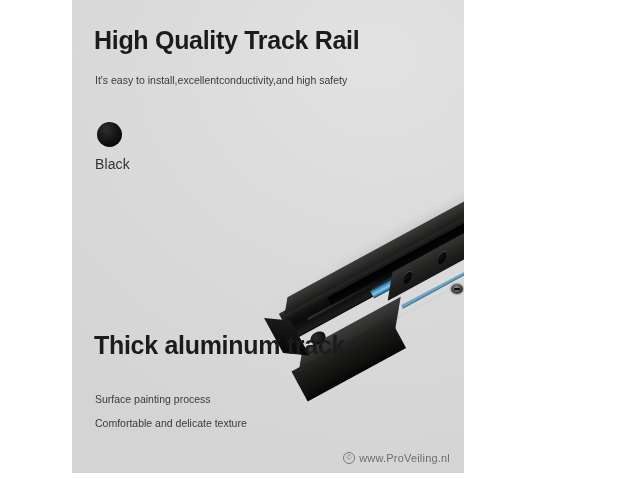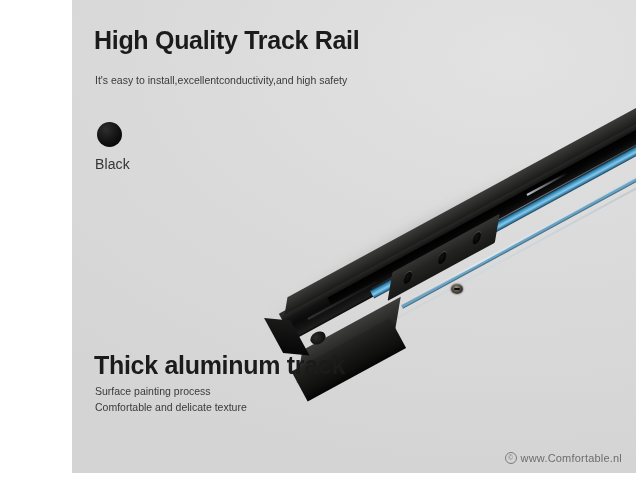--- a/index.html
+++ b/index.html
@@ -20,62 +20,62 @@
     width: 640px;
     height: 480px;
     background: #ffffff;
   }
 
   
   .product-image {
     position: absolute;
     left: 72px;
     top: 0px;
-    width: 564px;
+    width: 392px;
     height: 473px;
     background: #dadada;
     background-image:
       radial-gradient(120% 90% at 78% 12%, #e2e2e2 0%, #dbdbdb 45%, #d4d4d4 100%);
     overflow: hidden;
   }
 
   
   .headline {
     position: absolute;
     left: 22px;
     color: #1b1b1b;
     font-weight: 700;
     font-size: 25px;
     line-height: 1.05;
     letter-spacing: -0.3px;
     white-space: nowrap;
     font-family: "Liberation Sans", sans-serif;
   }
   .headline-top { top: 27px; }
-  .headline-mid { top: 352px; }
+  .headline-mid { top: 332px; }
 
   .subline {
     position: absolute;
     left: 23px;
     color: #3a3a3a;
     font-size: 10.5px;
     line-height: 1.45;
     white-space: nowrap;
   }
   .subline-top { top: 73px; }
 
   .feature-list {
     position: absolute;
     left: 23px;
     top: 384px;
     color: #3a3a3a;
     font-size: 10.5px;
     line-height: 1.52;
   }
-  .feature-list div { white-space: nowrap; }
+  .feature-list div { white-space: nowrap; margin-top: 8px; }
 
   
   .swatch-group {
     position: absolute;
     left: 23px;
     top: 122px;
     width: 70px;
   }
   .swatch-dot {
     width: 25px;
@@ -400,17 +400,17 @@
 
     <div class="headline headline-mid">Thick aluminum track</div>
 
     <div class="feature-list">
       <div>Surface painting process</div>
       <div>Comfortable and delicate texture</div>
     </div>
 
     <div class="watermark">
       <span class="wm-c">©</span>
-      <span>www.Comfortable.nl</span>
+      <span>www.ProVeiling.nl</span>
     </div>
 
   </div>
 </div>
 
 </body></html>

